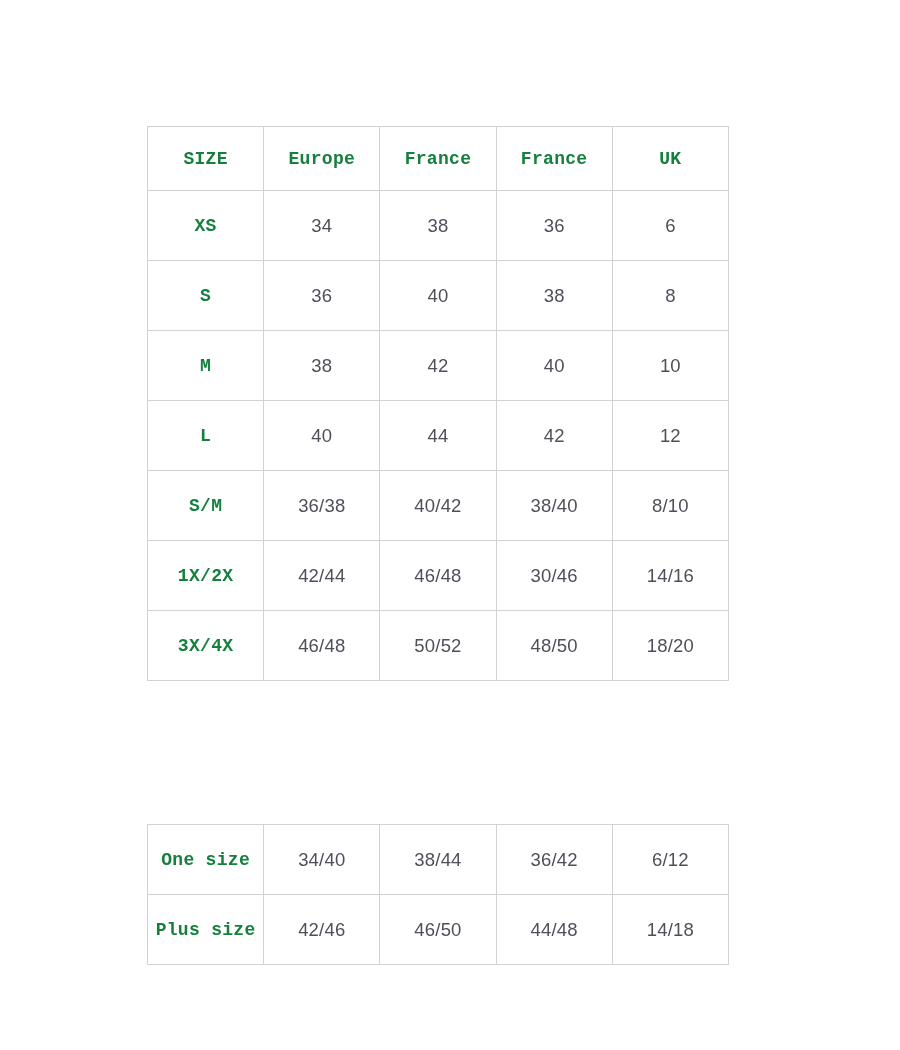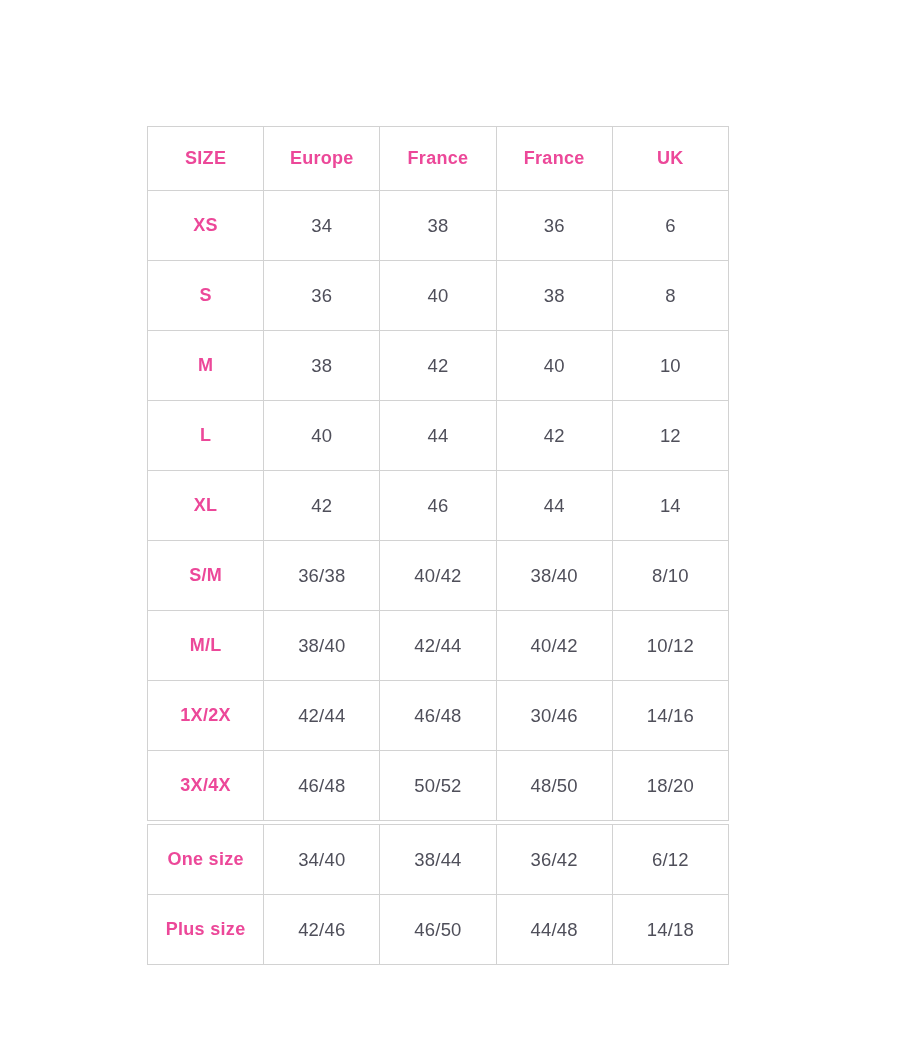--- a/index.html
+++ b/index.html
@@ -30,22 +30,23 @@
     vertical-align: middle;
     padding: 0;
     overflow: hidden;
     white-space: nowrap;
   }
   thead tr { height: 64px; }
   tbody tr { height: 70px; }
   .label-cell {
     font-weight: 700;
     font-size: 18px;
-    color: #ec4899;
+    color: #15803d;
     letter-spacing: 0.3px;
+    font-family: Liberation Mono, monospace;
   }
   .value-cell {
     font-weight: 400;
     font-size: 18.5px;
     color: #4f4f5a;
     letter-spacing: 0.2px;
   }
 </style>
 </head>
 <body>
@@ -83,39 +84,25 @@
         <td class="value-cell">10</td>
       </tr>
       <tr>
         <th class="label-cell">L</th>
         <td class="value-cell">40</td>
         <td class="value-cell">44</td>
         <td class="value-cell">42</td>
         <td class="value-cell">12</td>
       </tr>
       <tr>
-        <th class="label-cell">XL</th>
-        <td class="value-cell">42</td>
-        <td class="value-cell">46</td>
-        <td class="value-cell">44</td>
-        <td class="value-cell">14</td>
-      </tr>
-      <tr>
         <th class="label-cell">S/M</th>
         <td class="value-cell">36/38</td>
         <td class="value-cell">40/42</td>
         <td class="value-cell">38/40</td>
         <td class="value-cell">8/10</td>
-      </tr>
-      <tr>
-        <th class="label-cell">M/L</th>
-        <td class="value-cell">38/40</td>
-        <td class="value-cell">42/44</td>
-        <td class="value-cell">40/42</td>
-        <td class="value-cell">10/12</td>
       </tr>
       <tr>
         <th class="label-cell">1X/2X</th>
         <td class="value-cell">42/44</td>
         <td class="value-cell">46/48</td>
         <td class="value-cell">30/46</td>
         <td class="value-cell">14/16</td>
       </tr>
       <tr>
         <th class="label-cell">3X/4X</th>

